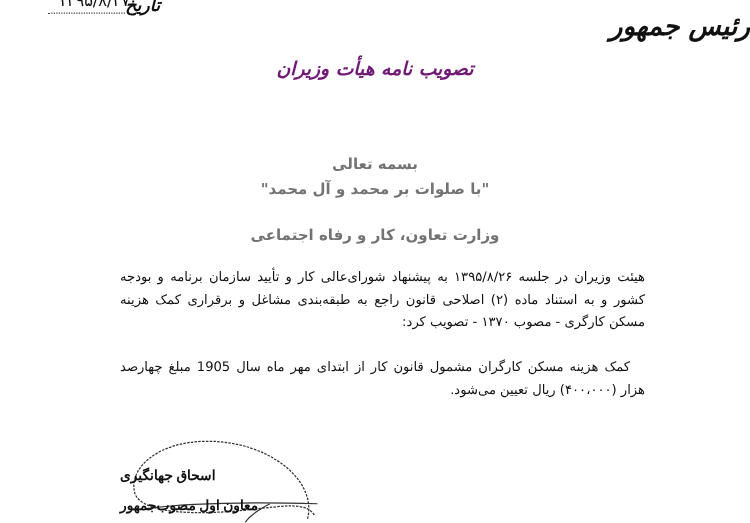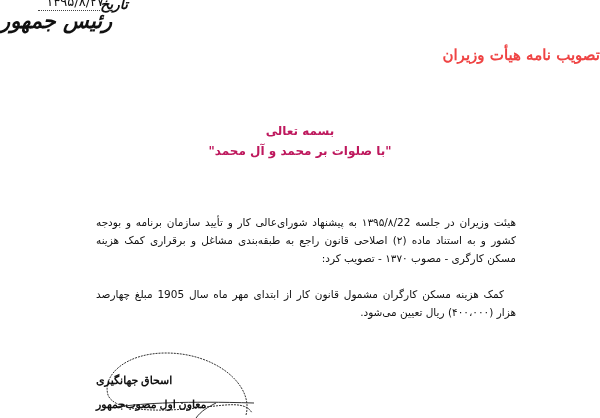--- a/index.html
+++ b/index.html
@@ -53,47 +53,49 @@
       position: absolute;
       left: 36px;
       right: 32px;
       top: 14px;
       border-bottom: 1px dotted #444;
     }
     .header-title {
       position: absolute;
       left: 0; right: 0;
       top: 8px;
-      text-align: left;
+      text-align: right;
       font-family: "DejaVu Serif", serif;
       font-style: italic;
       font-weight: bold;
       font-size: 21px;
       direction: rtl;
       color: #111;
     }
     .header-subtitle {
       position: absolute;
       left: 0; right: 0;
       top: 46px;
+      text-align: center;
       font-family: "DejaVu Serif", serif;
+      font-style: italic;
       font-weight: bold;
       font-size: 15px;
       direction: rtl;
-      color: #ef4444;
+      color: #701a75;
     }
     .center-line {
       position: absolute;
       left: 0; right: 0;
       text-align: center;
       direction: rtl;
       font-family: "DejaVu Sans", sans-serif;
       font-weight: bold;
       font-size: 12px;
-      color: #be185d;
+      color: #737373;
     }
     .bismillah { top: 124px; }
     .salawat { top: 144px; }
     .ministry { top: 181px; }
     .body-text {
       position: absolute;
       left: 96px;
       width: 420px;
       direction: rtl;
       text-align: justify;
@@ -141,22 +143,23 @@
     <span class="date-value">۱۳۹۵/۸/۲۷</span>
     <div class="date-dots"></div>
   </div>
 
   <div class="header-title">رئیس جمهور</div>
   <div class="header-subtitle">تصویب نامه هیأت وزیران</div>
 
   <div class="center-line bismillah">بسمه تعالی</div>
   <div class="center-line salawat">"با صلوات بر محمد و آل محمد"</div>
 
+  <div class="center-line ministry">وزارت تعاون، کار و رفاه اجتماعی</div>
 
-  <div class="body-text para1">هیئت وزیران در جلسه ۱۳۹۵/۸/22 به پیشنهاد شورای‌عالی کار و تأیید سازمان برنامه و بودجه کشور و به استناد ماده (۲) اصلاحی قانون راجع به طبقه‌بندی مشاغل و برقراری کمک هزینه مسکن کارگری - مصوب ۱۳۷۰ - تصویب کرد:</div>
+  <div class="body-text para1">هیئت وزیران در جلسه ۱۳۹۵/۸/۲۶ به پیشنهاد شورای‌عالی کار و تأیید سازمان برنامه و بودجه کشور و به استناد ماده (۲) اصلاحی قانون راجع به طبقه‌بندی مشاغل و برقراری کمک هزینه مسکن کارگری - مصوب ۱۳۷۰ - تصویب کرد:</div>
   <div class="body-text para2">کمک هزینه مسکن کارگران مشمول قانون کار از ابتدای مهر ماه سال 1905 مبلغ چهارصد هزار (۴۰۰،۰۰۰) ریال تعیین می‌شود.</div>
 
   <div class="sig-block">
     <svg class="sig-scrawl" viewBox="0 0 160 73">
       <path d="M150 70 C 158 40, 120 8, 70 8 C 30 8, 6 30, 12 50 C 18 66, 60 68, 110 62 C 130 60, 150 56, 156 68" fill="none" stroke="#333" stroke-width="1" stroke-dasharray="2,1"></path>
       <path d="M 20 62 C 50 58, 90 56, 158 58" fill="none" stroke="#333" stroke-width="1"></path>
       <path d="M 100 73 C 105 66, 112 62, 120 58" fill="none" stroke="#333" stroke-width="1"></path>
     </svg>
     <div class="sig-name">اسحاق جهانگیری</div>
     <div class="sig-title">معاون اول مصوب‌جمهور</div>

